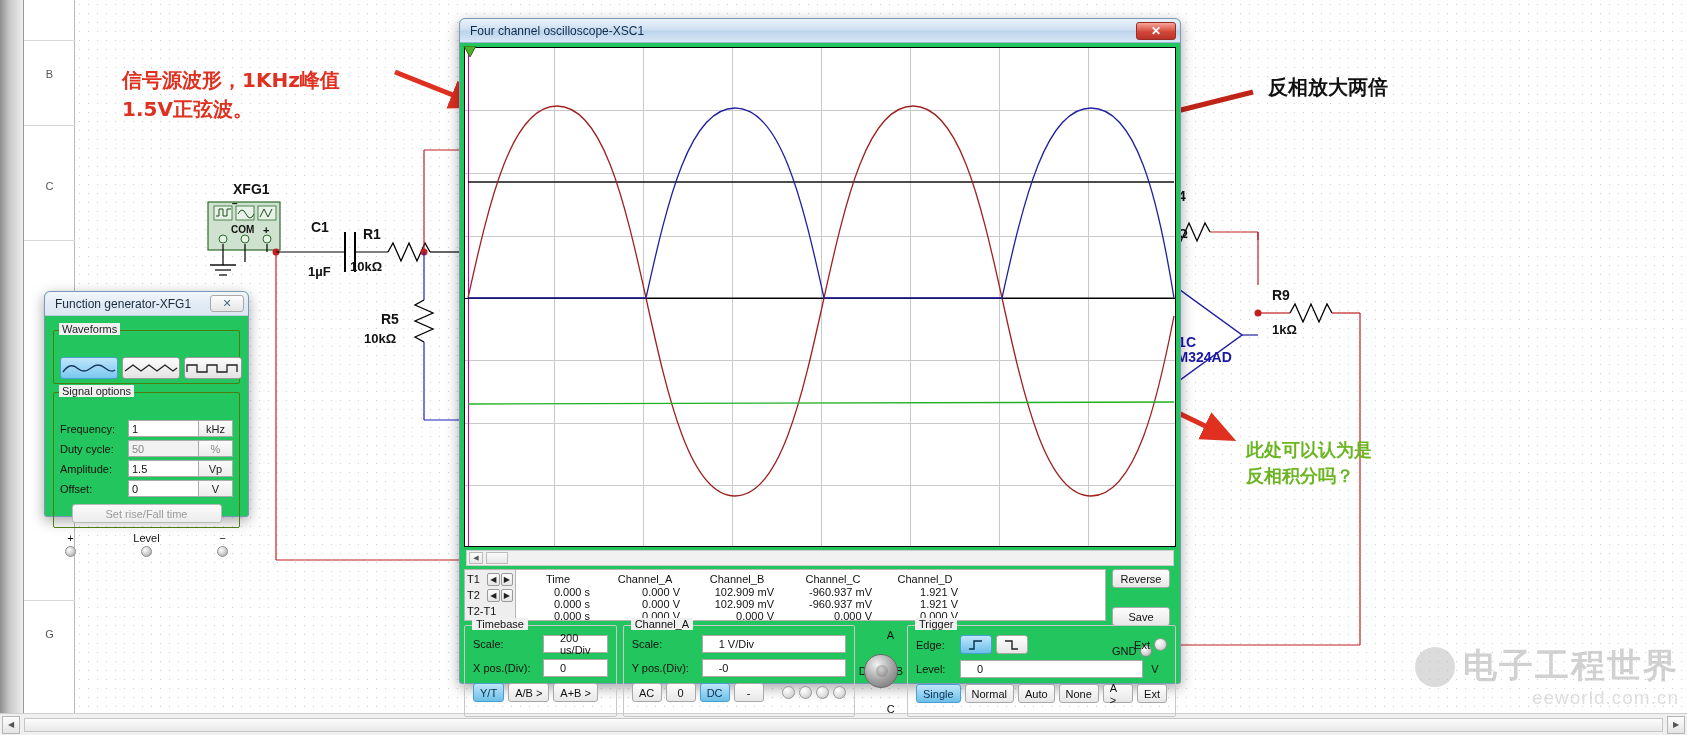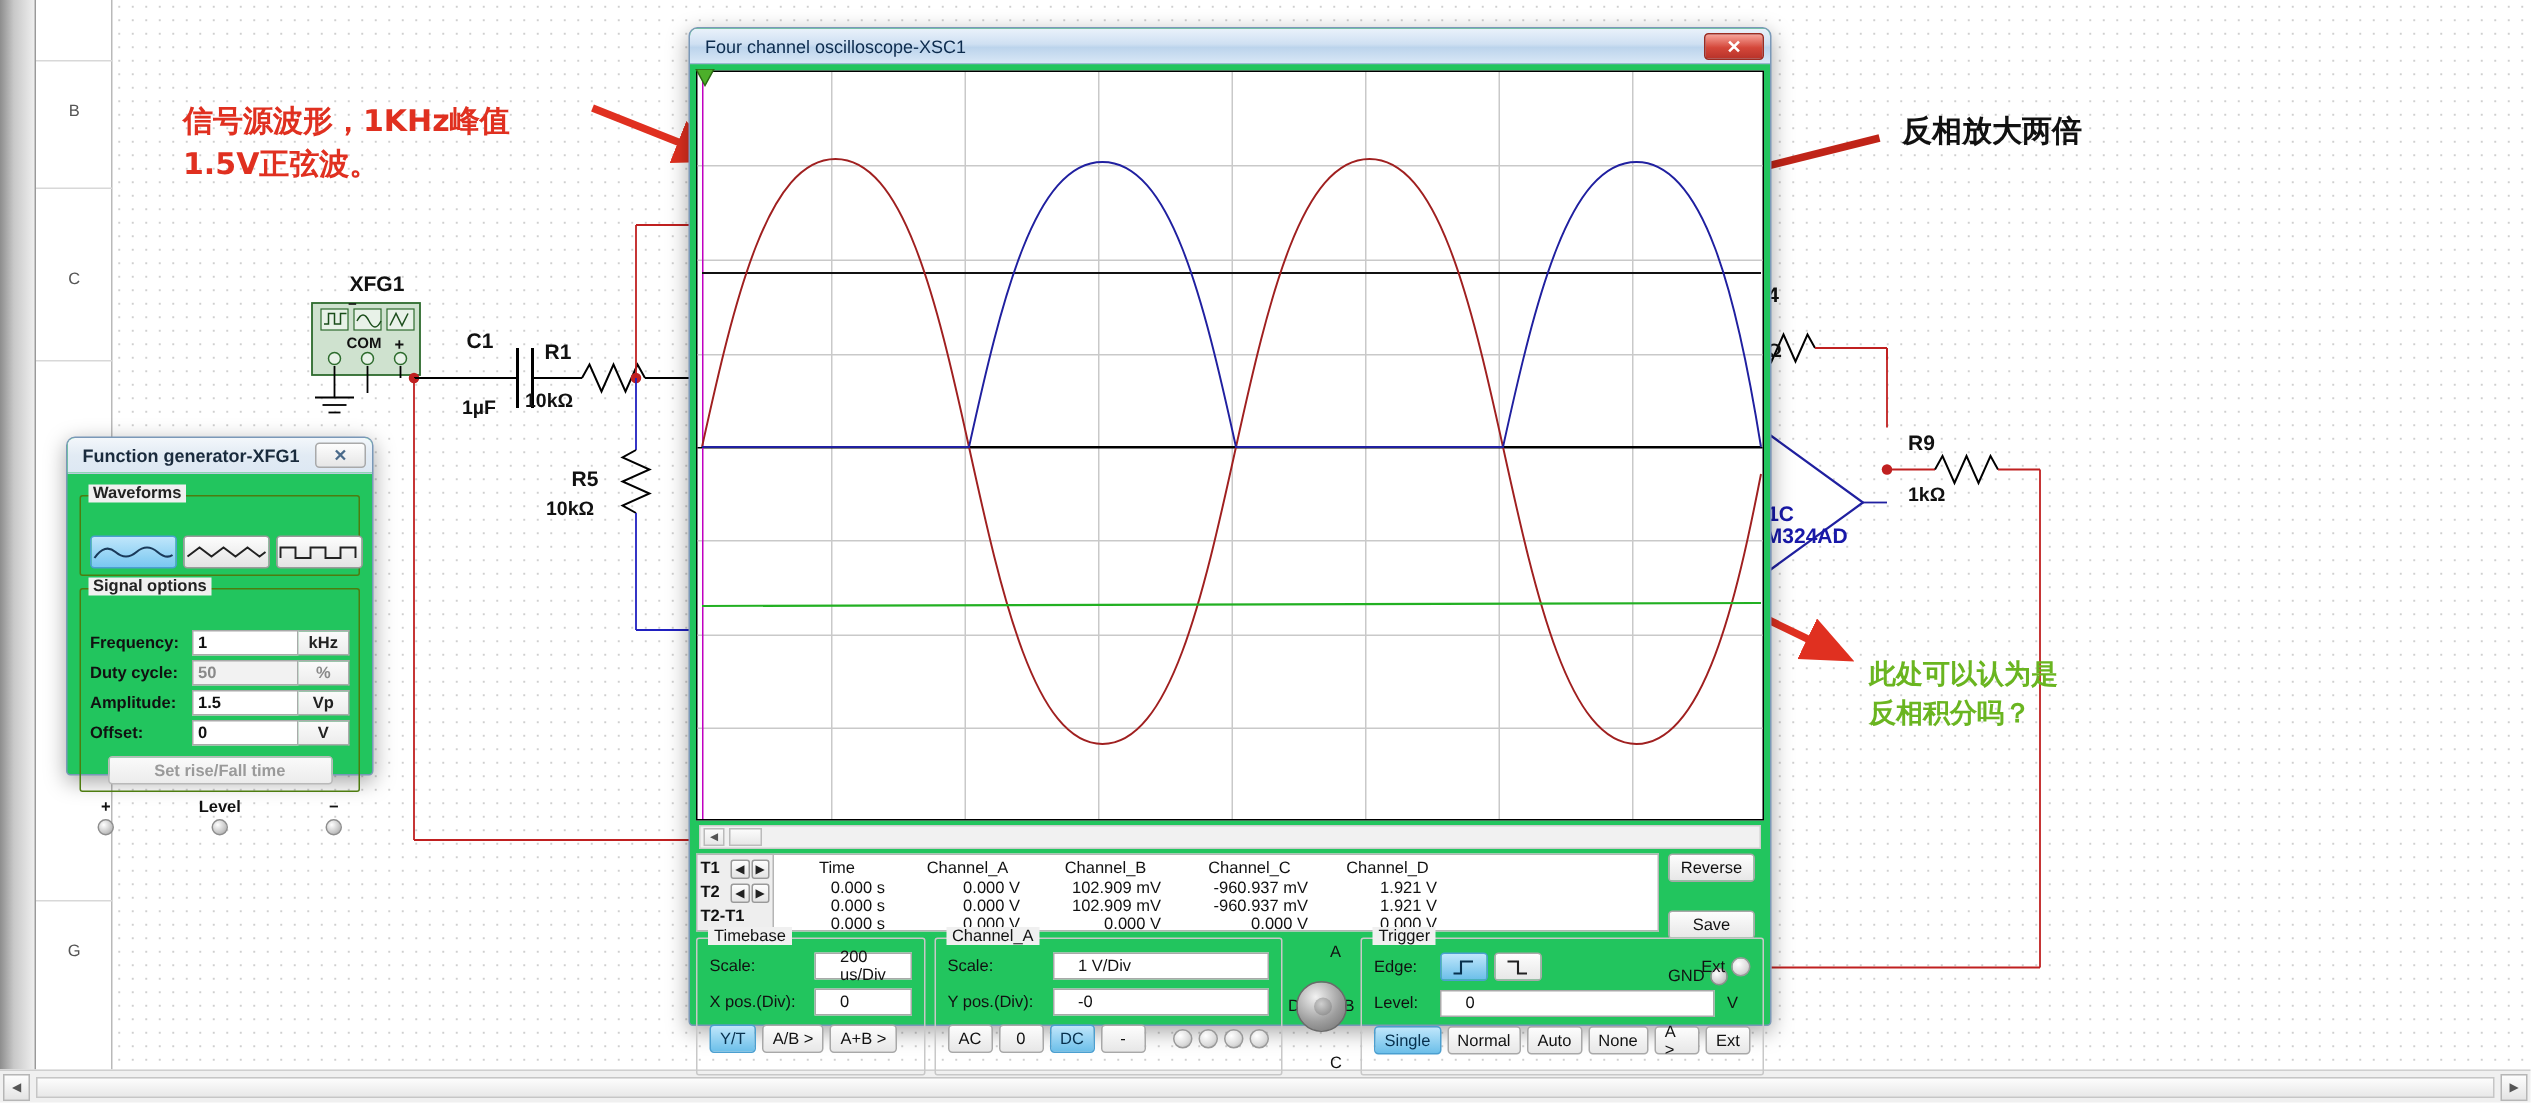--- a/index.html
+++ b/index.html
@@ -109,21 +109,21 @@
     display:flex;align-items:center;justify-content:center;
   }
   .btn-close-sm {
     width:34px;height:17px;border-radius:3px;
     background:linear-gradient(#fdfdfd,#e6e6e6);
     border:1px solid #a9a9a9; color:#4a6a8a; font-size:11px;
     display:flex;align-items:center;justify-content:center;
   }
 
   
-  #fgen { left:44px; top:291px; width:205px; height:226px;font-weight:bold; }
+  #fgen { left:44px; top:291px; width:205px; height:226px; }
   #fgen .win-title { background:linear-gradient(#f3f7fb,#e2ebf4 50%,#dde8f3);
                      border-bottom:1px solid #bcccdc; color:#1a2b3d; }
   #fgen .body { padding:6px 8px 4px 8px; }
   .group { border:1px solid #4d7c0f; border-radius:2px; padding:24px 6px 4px 6px;
            position:relative; margin-top:8px; }
   .group > .legend { position:absolute; top:-8px; left:5px; background:#f0f0f0;
                      padding:0 3px; font-size:11px; color:#222; }
   .wave-btns { display:flex; gap:4px; margin-top:2px; }
   .wave-btn {
     flex:1; height:22px; border:1px solid #9a9a9a; border-radius:3px;
@@ -187,21 +187,21 @@
      border:1px solid #bbb; background:linear-gradient(#fcfcfc,#e7e7e7);
      display:flex;align-items:center;justify-content:center;font-size:7px;color:#555;}
   .scope-scroll .sb-thumb { width:22px;height:12px;margin-left:3px;
      border:1px solid #bbb; background:linear-gradient(#fcfcfc,#e7e7e7); }
 
   
   .meas-wrap { display:flex; margin-top:3px; height:52px; }
   .t-col { width:52px; border:1px solid #b5b5b5; background:#eeeeee;
            font-size:11px; padding:1px 2px; }
   .t-row { display:flex; align-items:center; height:16px; }
-  .t-row .nm { width:20px; color:#111;font-weight:bold; }
+  .t-row .nm { width:20px; color:#111; }
   .t-row .ar { width:13px;height:13px;margin-left:1px;
      border:1px solid #9a9a9a;border-radius:2px;
      background:linear-gradient(#fdfdfd,#e4e4e4);
      display:flex;align-items:center;justify-content:center;font-size:8px;color:#222;}
   .t-row.wide .nm { width:46px; }
   .meas-table { flex:1; border:1px solid #b5b5b5; border-left:none;
                 background:#fff; font-size:11px; padding:1px 0 0 0; overflow:hidden;}
   .meas-table table { border-collapse:collapse; }
   .meas-table th { font-weight:normal; color:#111; padding:0 10px; text-align:center; height:15px;}
   .meas-table td { color:#111; padding:0 10px; text-align:right; height:12px;}
@@ -339,20 +339,26 @@
   <div class="lbl" style="left:350px; top:259px; font-size:13px;">10kΩ</div>
   <div class="lbl" style="left:381px; top:311px; font-size:14px;">R5</div>
   <div class="lbl" style="left:364px; top:331px; font-size:13px;">10kΩ</div>
   <div class="lbl" style="left:1168px; top:188px; font-size:14px;">R4</div>
   <div class="lbl" style="left:1163px; top:226px; font-size:13px;">0kΩ</div>
   <div class="lbl" style="left:1272px; top:287px; font-size:14px;">R9</div>
   <div class="lbl" style="left:1272px; top:322px; font-size:13px;">1kΩ</div>
   <div class="lbl lbl-blue" style="left:1168px; top:334px; font-size:14px;">U1C</div>
   <div class="lbl lbl-blue" style="left:1168px; top:349px; font-size:14px;">LM324AD</div>
 
+  <div id="watermark">
+    <div id="wm-main">
+      <span id="wm-logo"></span><span>电子工程世界</span>
+    </div>
+    <div id="wm-sub">eeworld.com.cn</div>
+  </div>
 
   <div id="hscroll">
     <div class="arrow">◀</div>
     <div class="thumb"></div>
     <div class="arrow">▶</div>
   </div>
 </div>
 
 <svg width="1687" height="735" style="position:absolute;left:0;top:0;pointer-events:none;">
   <defs>

